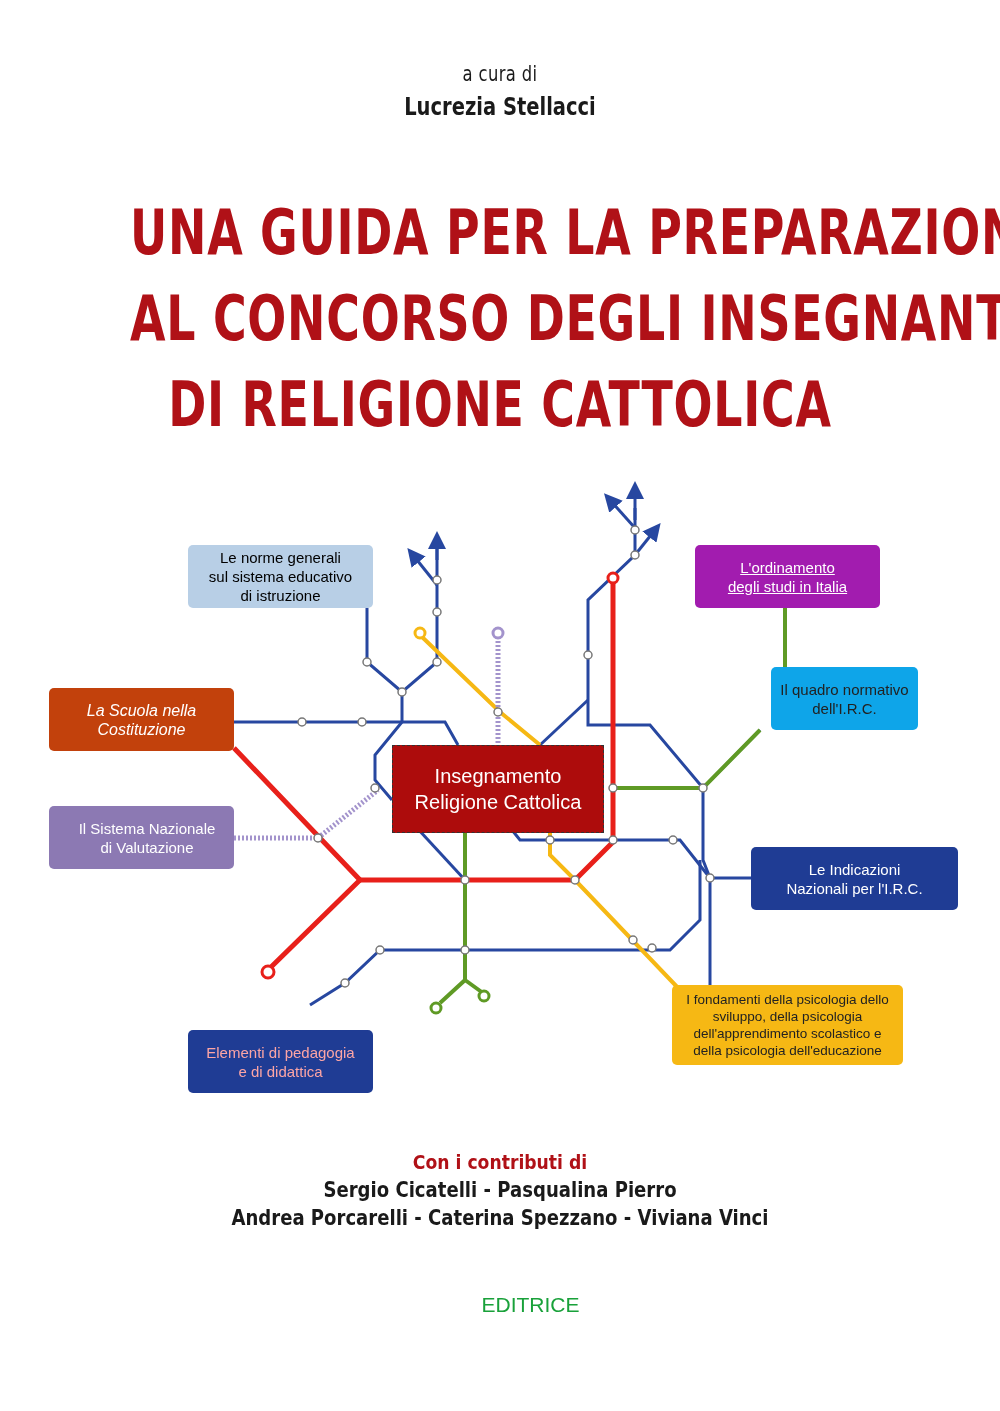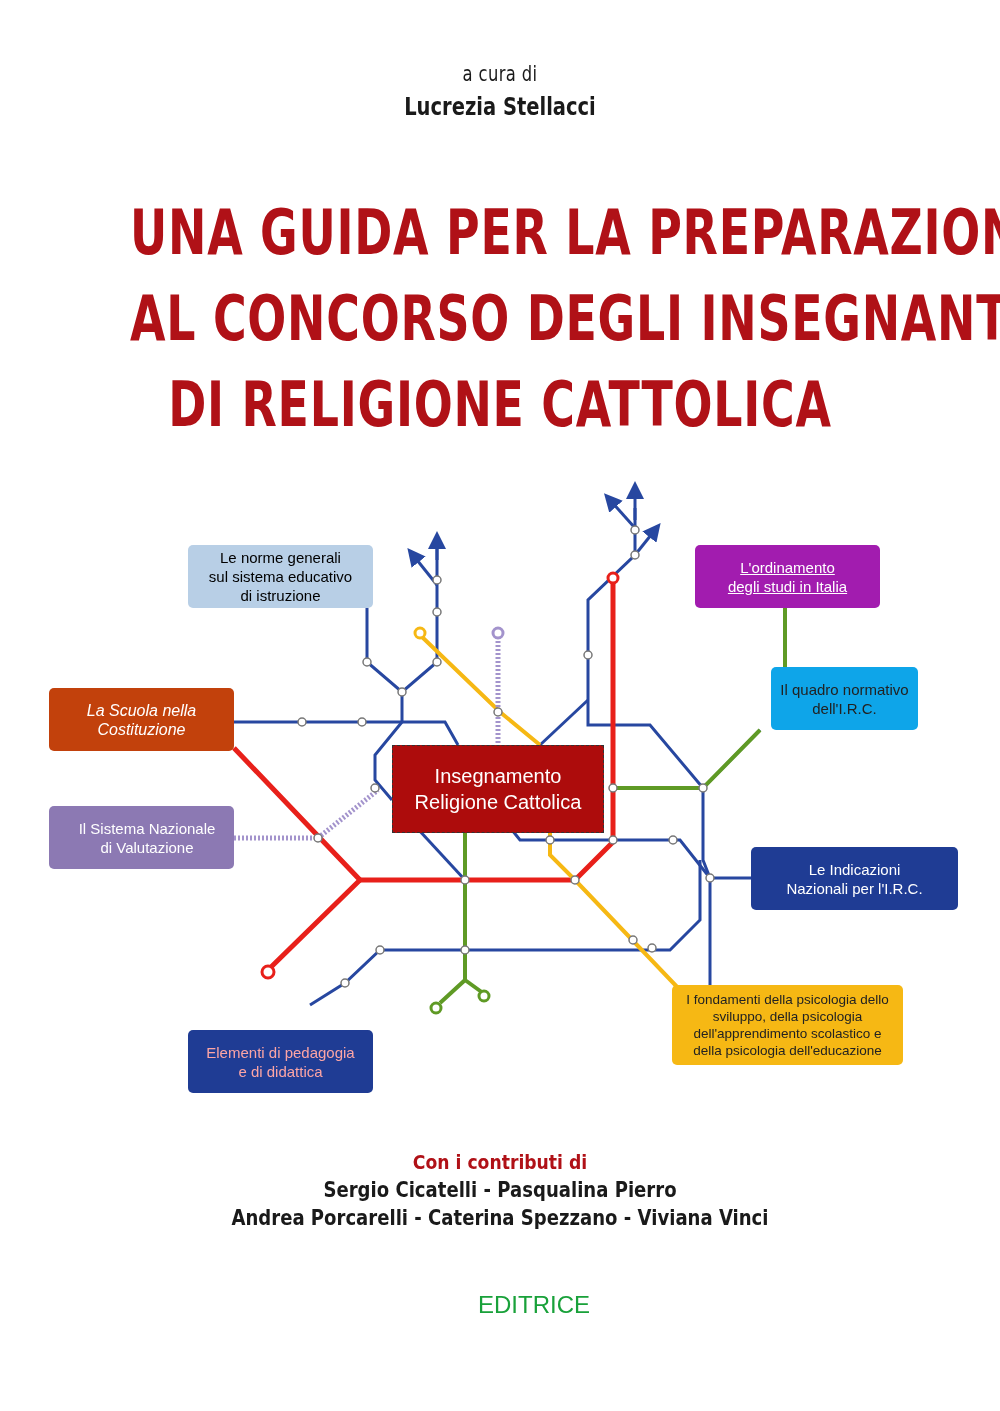--- a/index.html
+++ b/index.html
@@ -11,21 +11,21 @@
   .title div { white-space:nowrap; }
   svg.map { position:absolute; left:0; top:470px; }
   .box { position:absolute; border-radius:5px; display:flex; align-items:center; justify-content:center; text-align:center; font-size:15px; line-height:19px; box-sizing:border-box; padding:4px; }
   .center-box { position:absolute; left:392px; top:745px; width:212px; height:88px; background:#ad0c0c; color:#fff; font-size:20px; line-height:26px; display:flex; align-items:center; justify-content:center; text-align:center; border:1px dashed #333; box-sizing:border-box; }
   .contrib { position:absolute; left:0; width:1000px; text-align:center; font-family:"DejaVu Sans", sans-serif; font-weight:bold; transform:scaleX(0.86); transform-origin:500px 0; }
   .contrib-label { top:1150px; color:#b01117; font-size:20px; }
   .contrib-line1 { top:1178px; color:#1a1a1a; font-size:21px; }
   .contrib-line2 { top:1206px; color:#1a1a1a; font-size:21px; }
   .logo { position:absolute; left:418px; top:1296px; width:165px; text-align:center; color:#19a13a; }
   .logo-main { font-family:"DejaVu Sans", sans-serif; font-weight:bold; font-size:46px; line-height:46px; letter-spacing:-2px; }
-  .logo-sub { font-family:"Liberation Sans", sans-serif; font-size:24px; line-height:18px; margin-left:60px; }
+  .logo-sub { font-family:"Liberation Sans", sans-serif; font-size:21px; line-height:18px; margin-left:60px; }
 </style>
 </head>
 <body>
 
 <div class="curator curator-label">a cura di</div>
 <div class="curator curator-name">Lucrezia Stellacci</div>
 
 <div class="title">
   <div>UNA GUIDA PER LA PREPARAZIONE</div>
   <div>AL CONCORSO DEGLI INSEGNANTI</div>

